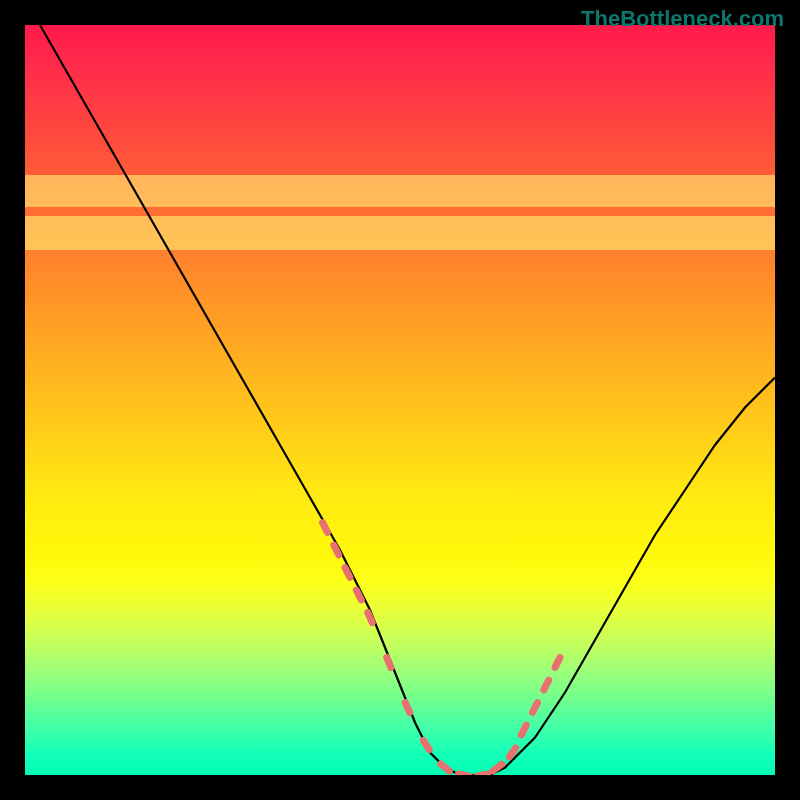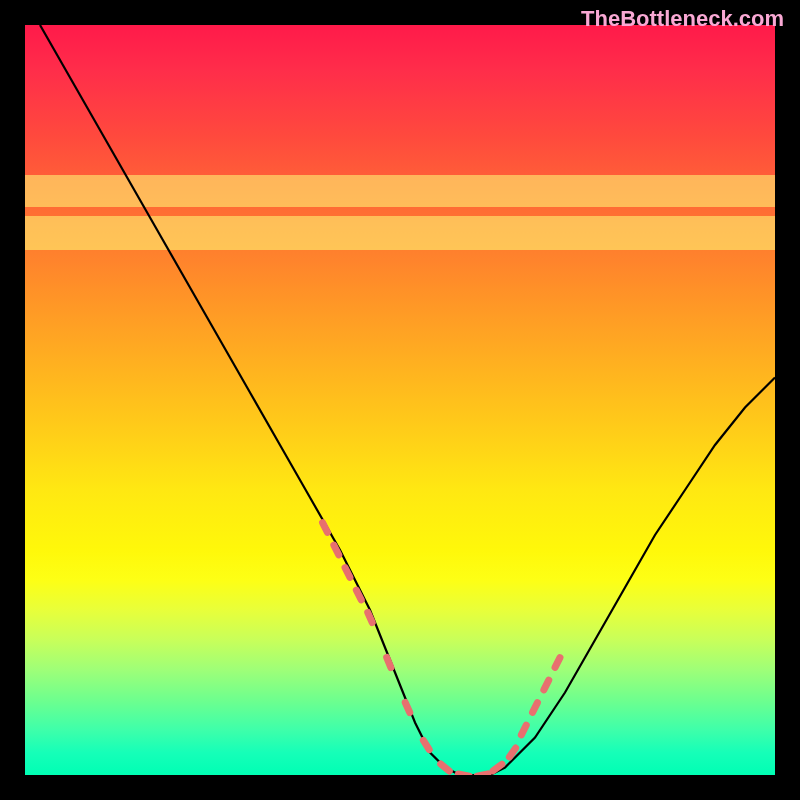--- a/index.html
+++ b/index.html
@@ -8,21 +8,21 @@
     background: #000;
     width: 800px;
     height: 800px;
     position: relative;
     font-family: Arial, sans-serif;
   }
   .watermark {
     position: absolute;
     top: 6px;
     right: 16px;
-    color: #f9a8d4;
+    color: #0f766e;
     font-size: 22px;
     font-weight: bold;
     z-index: 10;
   }
   .plot-area {
     position: absolute;
     left: 25px;
     top: 25px;
     width: 750px;
     height: 750px;

